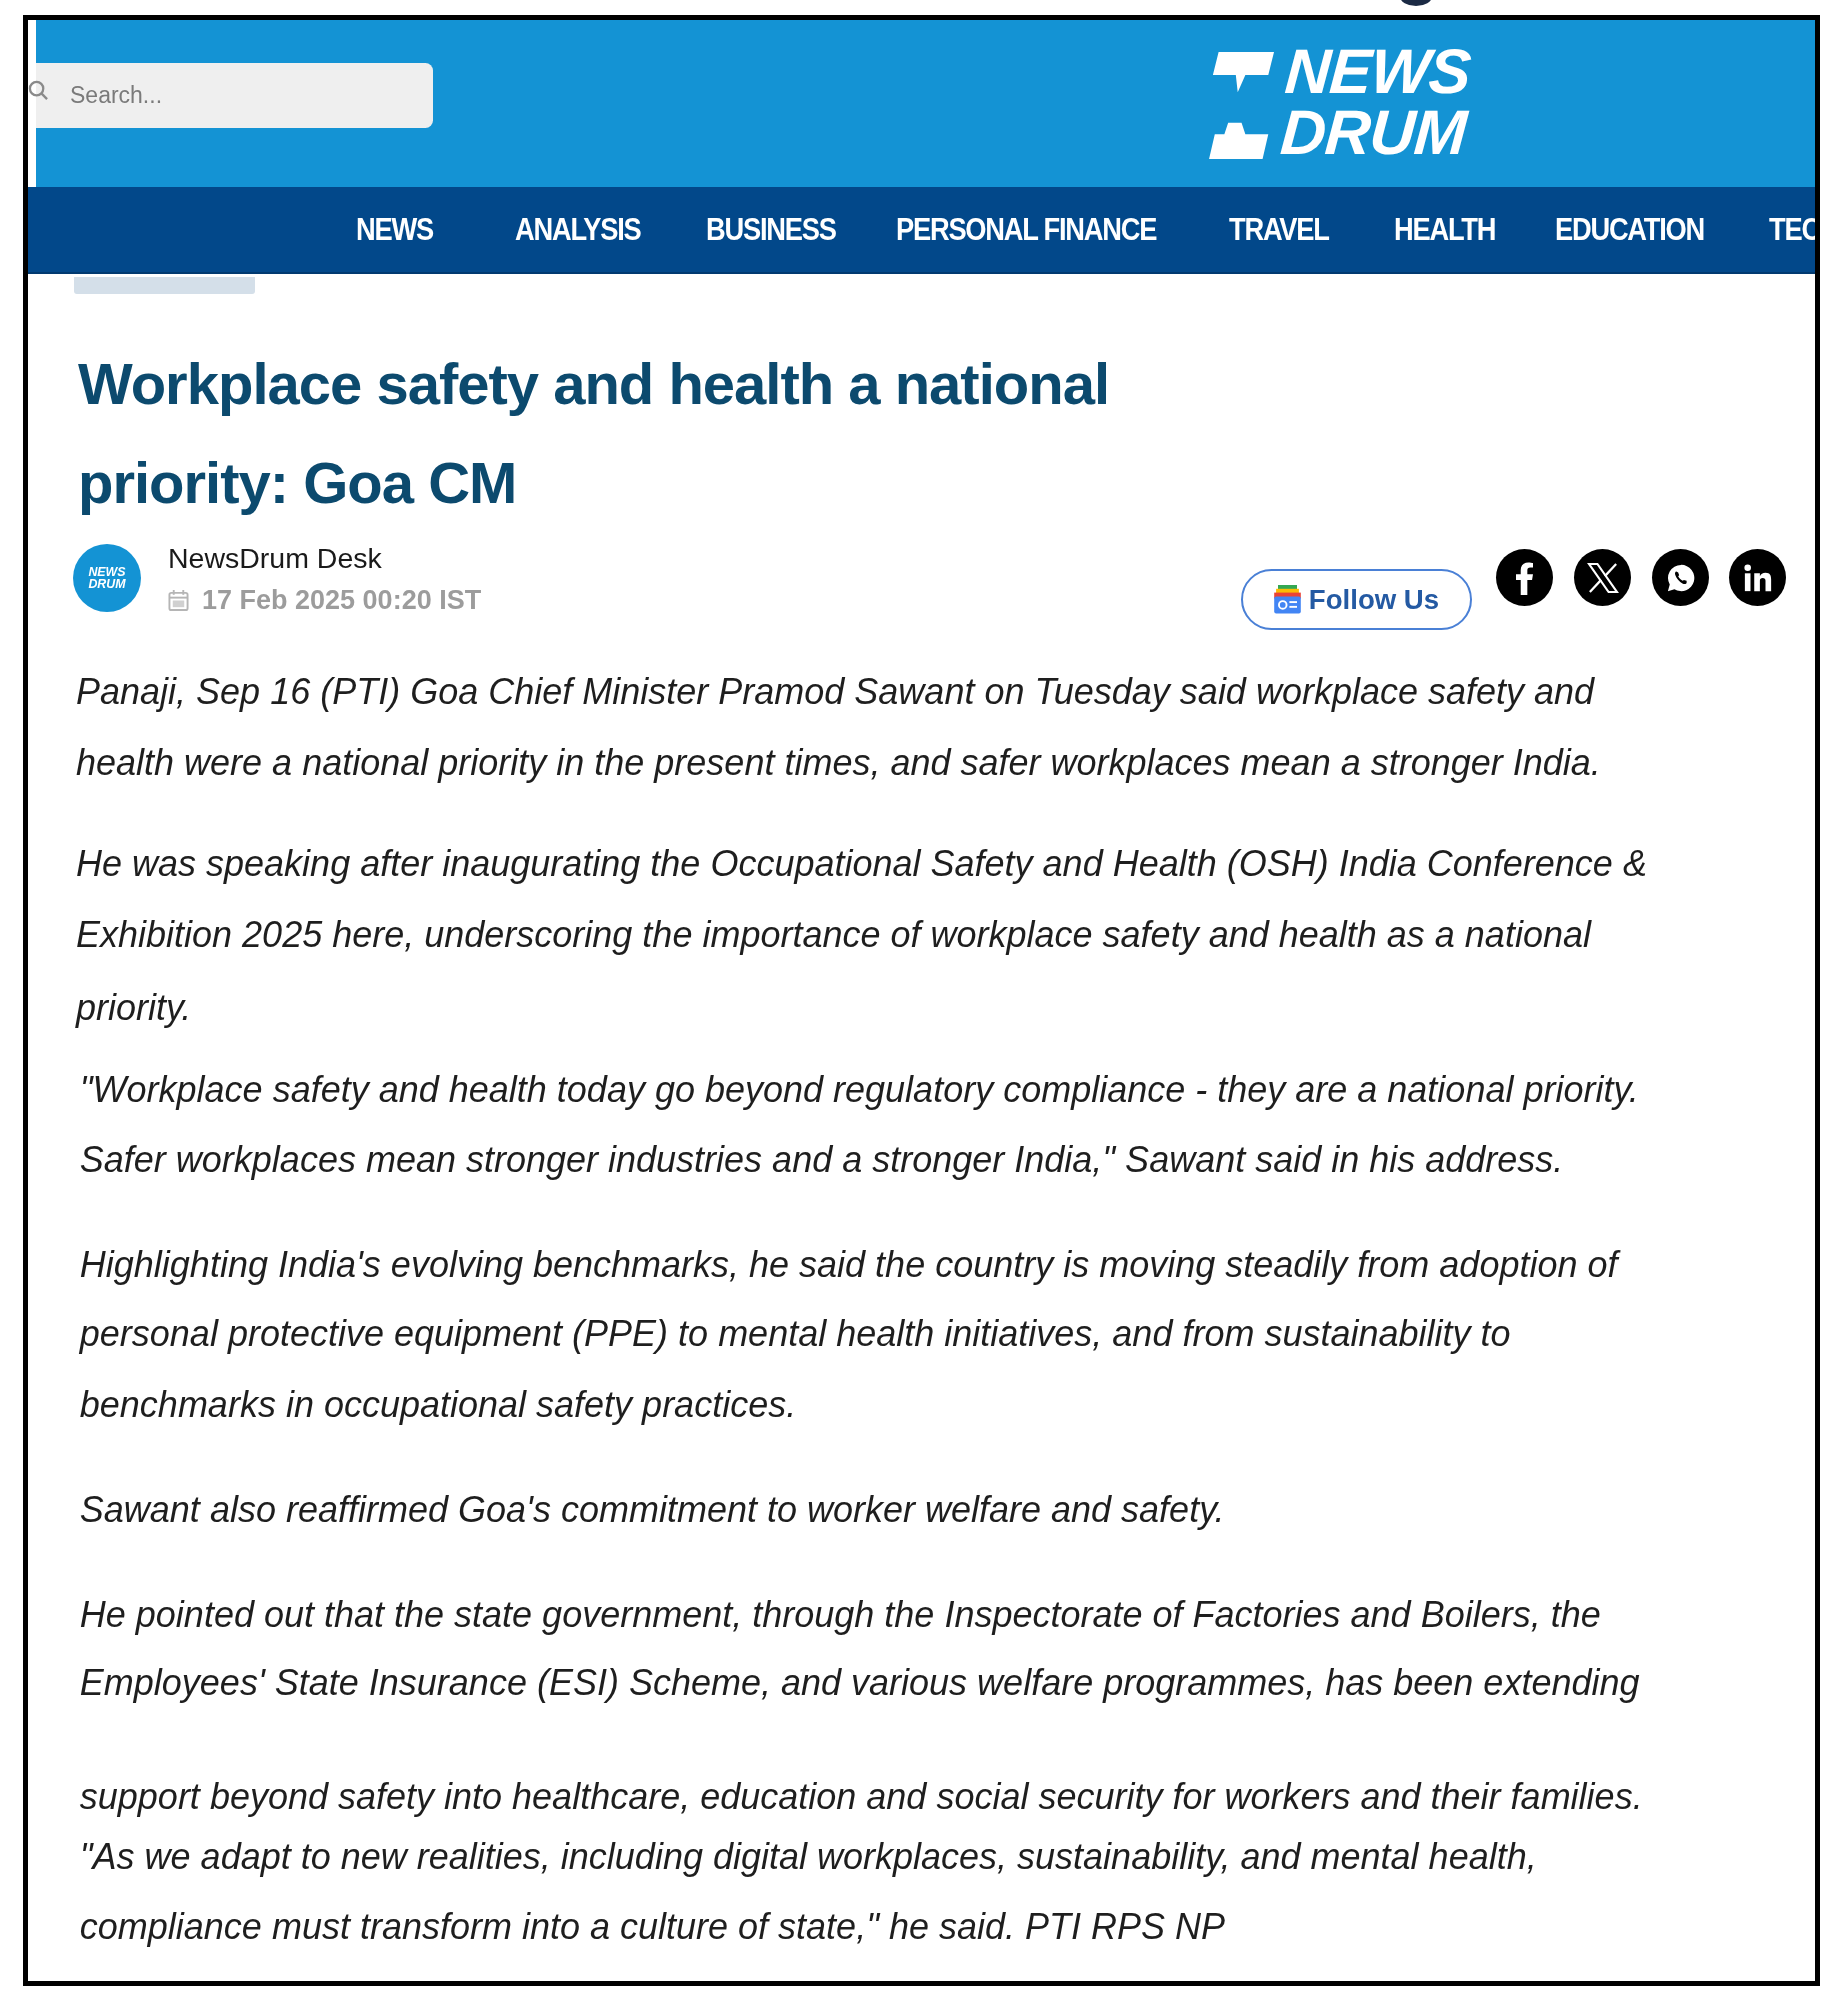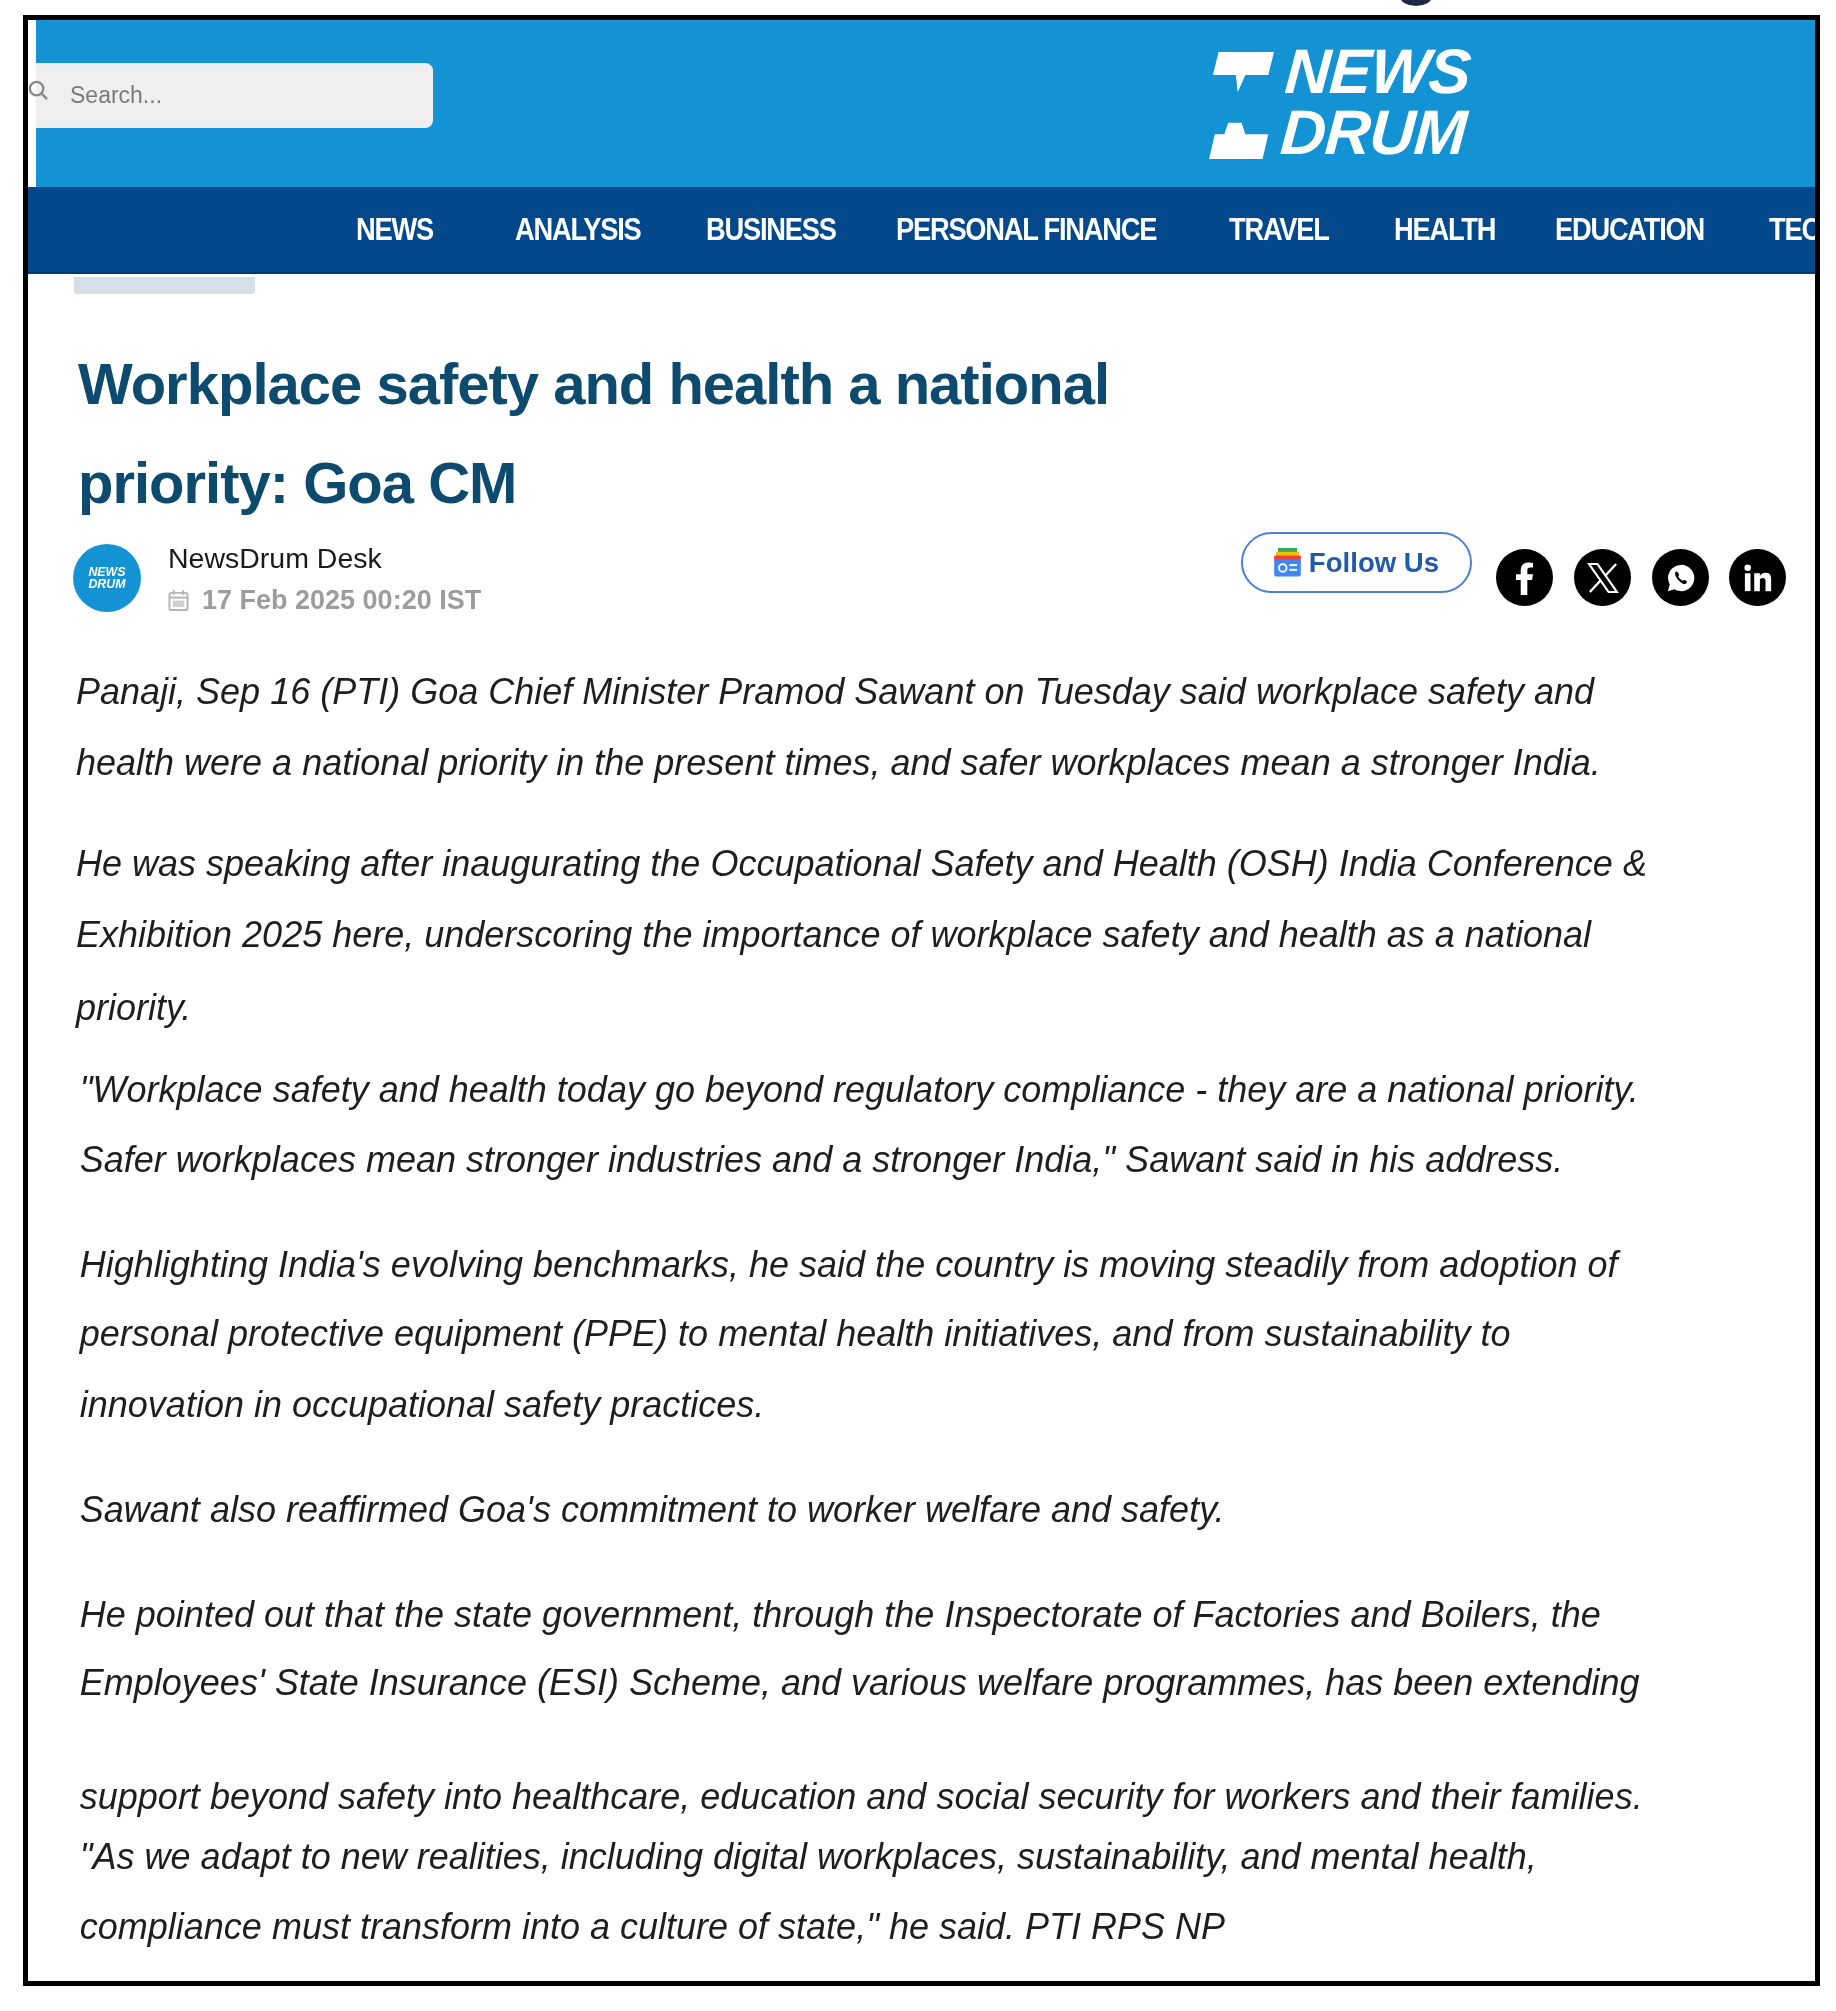--- a/index.html
+++ b/index.html
@@ -21,21 +21,21 @@
   .nav { left: 0; top: 167px; width: 100%; height: 85px; background: #02488a; border-bottom: 2.9px solid #013a70; }
   .nav-item { top: 0; height: 85px; line-height: 85px; color: #fff; font-weight: 700; font-size: 31px;
               letter-spacing: -1.4px; white-space: nowrap; cursor: pointer; font-family: "Liberation Sans", sans-serif; transform: scaleX(0.88); transform-origin: left center; }
   .crumb-bar { left: 46px; top: 257px; width: 181px; height: 17px; background: #d4dfe9; border-radius: 0 0 2.9px 2.9px; }
   .title { left: 50px; top: 314px; width: 1674px; font-size: 58px; font-weight: 700; line-height: 99px; color: #0c4a6e; letter-spacing: -1px; margin: 0; }
   .avatar { left: 45px; top: 524px; width: 68px; height: 68px; border-radius: 50%; background: #1493d4; color: #fff;
             font-size: 12.4px; font-weight: 900; font-style: italic; line-height: 12.4px; text-align: center; display: flex; align-items: center; justify-content: center; }
   .author { left: 140px; top: 522px; font-size: 28.5px; font-weight: 400; color: #1a1a1a; white-space: nowrap; }
   .date-icon { left: 140px; top: 569px; width: 21px; height: 23px; }
   .date { left: 174px; top: 565px; font-size: 27px; font-weight: 700; color: #9c9c9c; white-space: nowrap; }
-  .follow { left: 1213px; top: 512px; width: 231px; height: 61px; border: 2.9px solid #4a80d6; border-radius: 34px; background: #fff;
+  .follow { left: 1213px; top: 549px; width: 231px; height: 61px; border: 2.9px solid #4a80d6; border-radius: 34px; background: #fff;
             display: flex; align-items: center; justify-content: center; gap: 8px; cursor: pointer; box-sizing: border-box; }
   .follow-label { font-size: 27.6px; font-weight: 700; color: #245aa3; white-space: nowrap; }
   .social { top: 529px; width: 57px; height: 57px; border-radius: 50%; background: #000; display: flex; align-items: center; justify-content: center; cursor: pointer; }
   .article { left: 48px; top: 637px; width: 1712px; font-size: 36px; line-height: 70px; color: #1e1e1e; }
   .article p { margin: 0; white-space: nowrap; font-style: italic; }
 </style>
 </head>
 <body>
 
 <div class="abs top-arc"></div>
@@ -139,21 +139,21 @@
   <div class="abs article">
     <p style="position:absolute;left:0;top:0">Panaji, Sep 16 (PTI) Goa Chief Minister Pramod Sawant on Tuesday said workplace safety and</p>
     <p style="position:absolute;left:0;top:71px">health were a national priority in the present times, and safer workplaces mean a stronger India.</p>
     <p style="position:absolute;left:0;top:172px">He was speaking after inaugurating the Occupational Safety and Health (OSH) India Conference &amp;</p>
     <p style="position:absolute;left:0;top:243px">Exhibition 2025 here, underscoring the importance of workplace safety and health as a national</p>
     <p style="position:absolute;left:0;top:316px">priority.</p>
     <p style="position:absolute;left:3.8px;top:398px">"Workplace safety and health today go beyond regulatory compliance - they are a national priority.</p>
     <p style="position:absolute;left:3.8px;top:468px">Safer workplaces mean stronger industries and a stronger India," Sawant said in his address.</p>
     <p style="position:absolute;left:3.8px;top:573px">Highlighting India's evolving benchmarks, he said the country is moving steadily from adoption of</p>
     <p style="position:absolute;left:3.8px;top:642px">personal protective equipment (PPE) to mental health initiatives, and from sustainability to</p>
-    <p style="position:absolute;left:3.8px;top:713px">innovation in occupational safety practices.</p>
+    <p style="position:absolute;left:3.8px;top:713px">benchmarks in occupational safety practices.</p>
     <p style="position:absolute;left:3.8px;top:818px">Sawant also reaffirmed Goa's commitment to worker welfare and safety.</p>
     <p style="position:absolute;left:3.8px;top:923px">He pointed out that the state government, through the Inspectorate of Factories and Boilers, the</p>
     <p style="position:absolute;left:3.8px;top:991px">Employees' State Insurance (ESI) Scheme, and various welfare programmes, has been extending</p>
     <p style="position:absolute;left:3.8px;top:1105px">support beyond safety into healthcare, education and social security for workers and their families.</p>
     <p style="position:absolute;left:3.8px;top:1165px">"As we adapt to new realities, including digital workplaces, sustainability, and mental health,</p>
     <p style="position:absolute;left:3.8px;top:1235px">compliance must transform into a culture of state," he said. PTI RPS NP</p>
   </div>
 </div>
 
 

